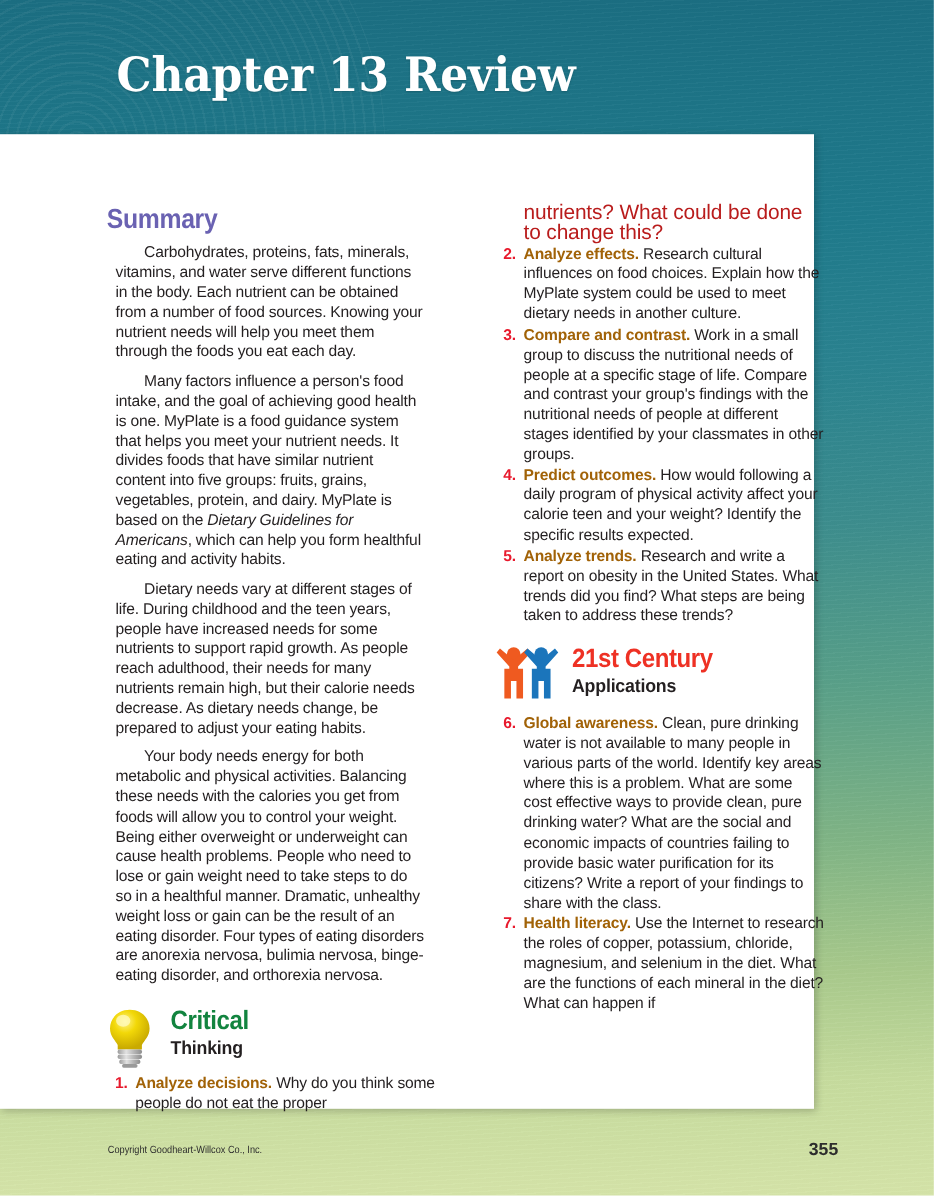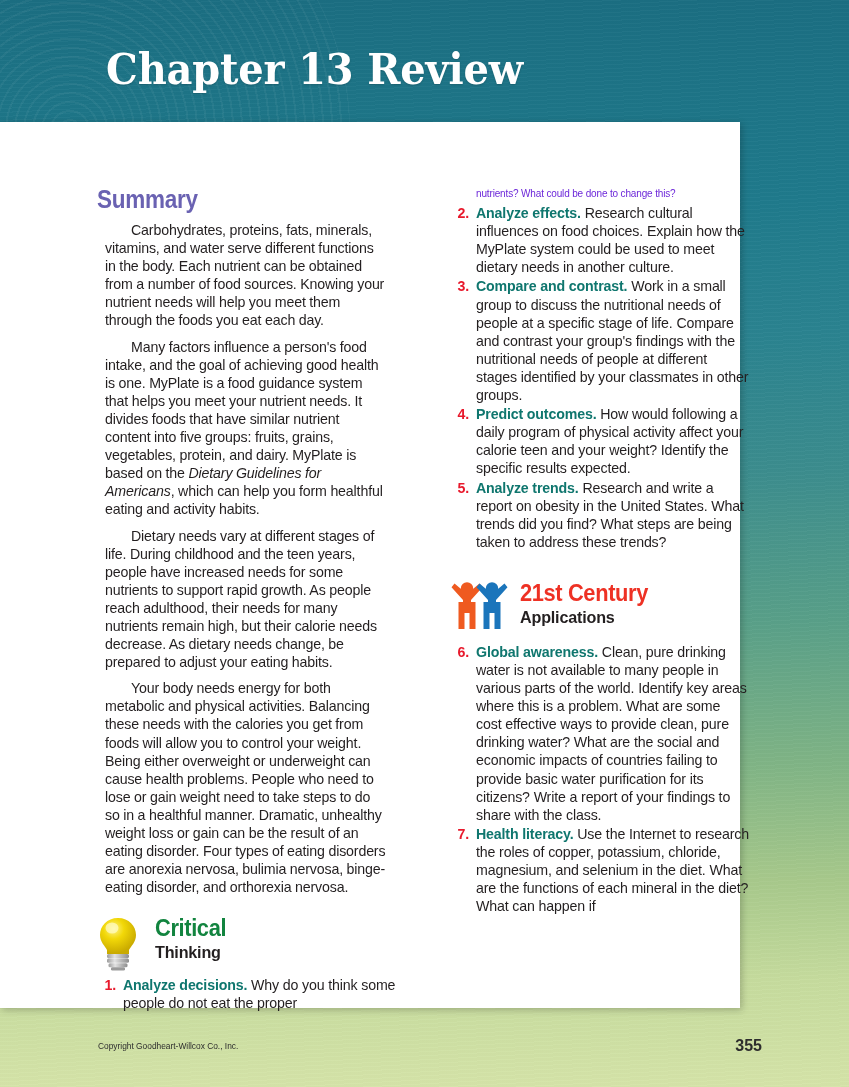--- a/index.html
+++ b/index.html
@@ -184,21 +184,21 @@
     letter-spacing: -0.2px;
     transform: scaleX(0.95);
     transform-origin: left center;
   }
   .critical-word     { color: #12843f; }
   .century-word      { color: #ee3124; }
 
   
   .feature.ct   { margin-top: 16px; height: 58px; }
   .feature.ct .feature-titles { left: 58px; top: 2px; }
-  .feature.tc   { margin-top: 30px; height: 56px; }
+  .feature.tc   { margin-top: 18px; height: 56px; }
   .feature.tc .feature-icon { width: 62px; height: 52px; }
   .feature.tc .feature-titles { left: 70px; top: -2px; }
 
   
   ol.qlist {
     margin: 0;
     padding: 0;
     list-style: none;
   }
   ol.qlist li {
@@ -214,28 +214,28 @@
     position: absolute;
     left: 0;
     top: 0;
     width: 19px;
     text-align: right;
     font-weight: bold;
     color: #e8192c;
   }
   ol.qlist li .qlabel {
     font-weight: bold;
-    color: #0f766e;
+    color: #a16207;
   }
   .continued-text {
     margin: 0 0 1px 0;
     padding-left: 26px;
-    font-size: 10px;
+    font-size: 19px;
     line-height: 18.1px;
-    color: #6d28d9;
+    color: #b91c1c;
     letter-spacing: -0.15px;
   }
 
   
   .page-footer {
     position: absolute;
     left: 0;
     top: 1040px;
     width: 849px;
     height: 24px;

